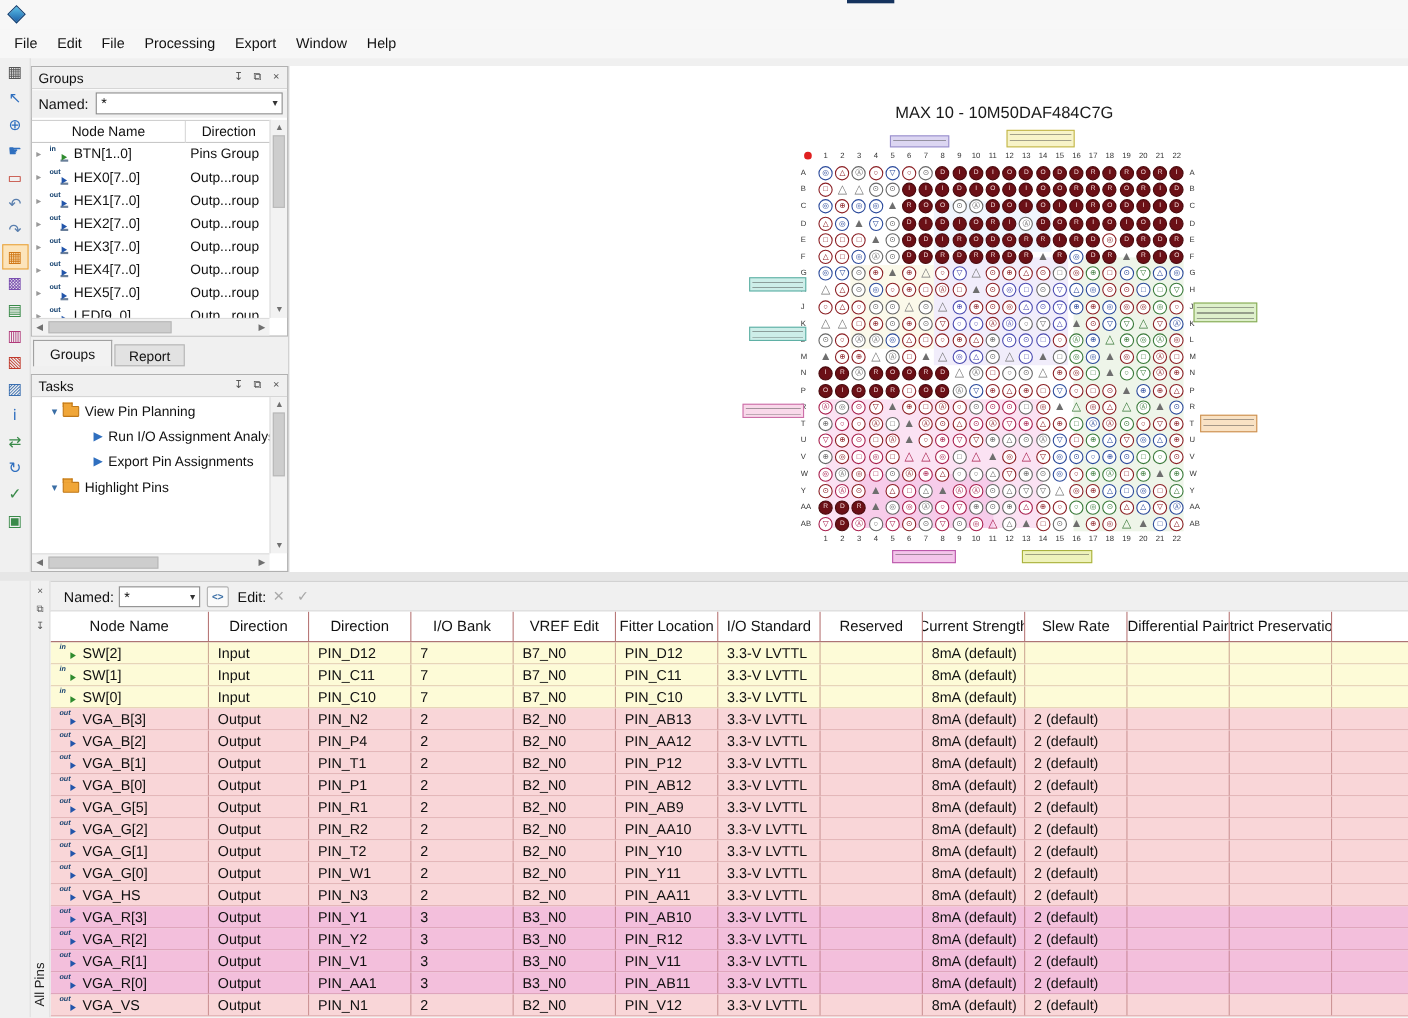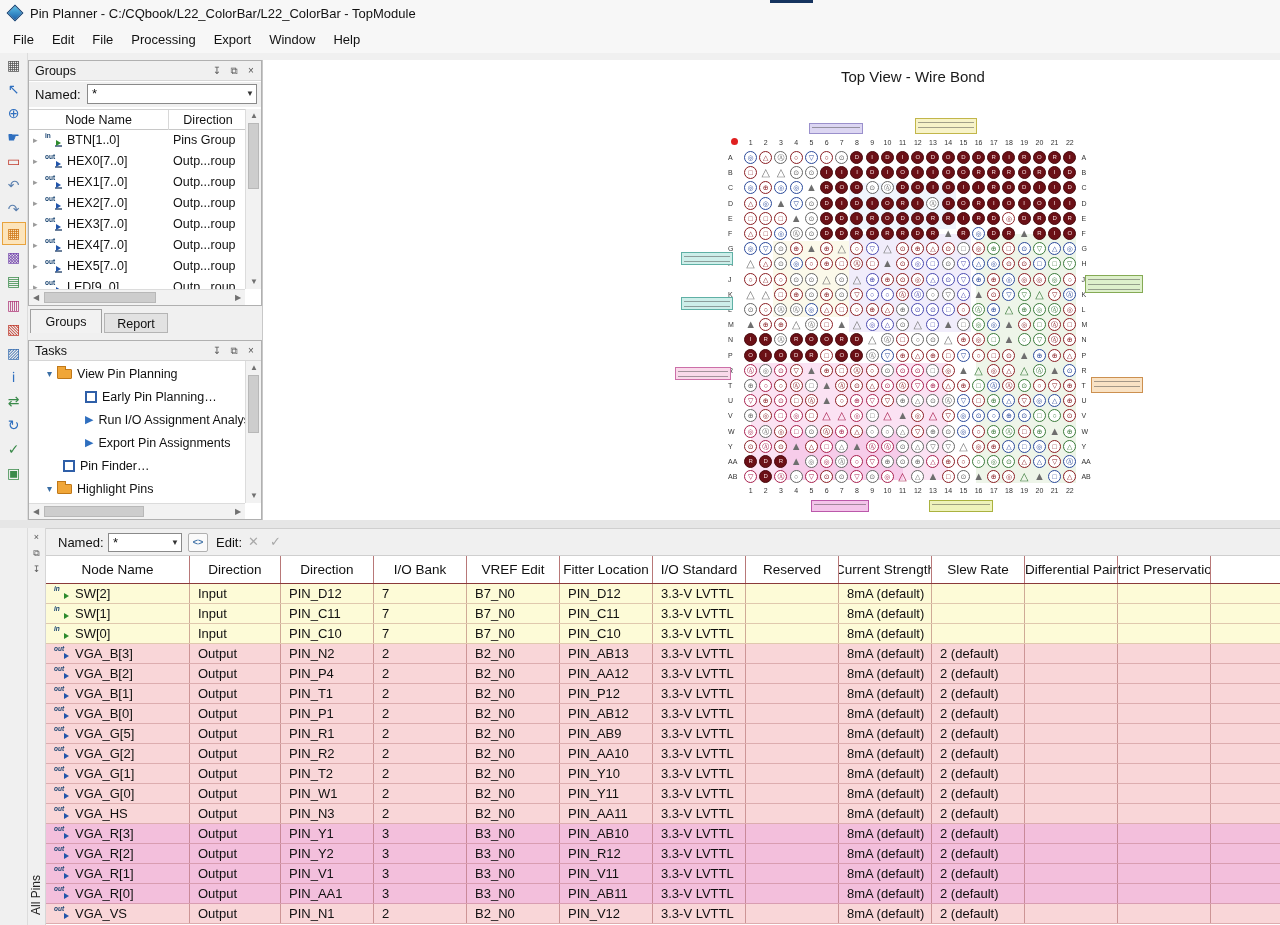--- a/index.html
+++ b/index.html
@@ -111,21 +111,20 @@
   .nico{position:relative;display:inline-block;width:16px;height:11px;margin-right:5px;vertical-align:-1px;}
   .nico .gl{position:absolute;top:-3px;left:0;font-size:6.5px;font-weight:bold;color:#14406e;line-height:7px;}
   .nico .ga{position:absolute;right:1px;bottom:0;width:0;height:0;border-top:3px solid transparent;border-bottom:3px solid transparent;border-left:5px solid #2e8b2e;}
   .nico.out .ga{border-left-color:#2255aa;}
 </style>
 </head>
 <body>
 
 <div id="titlebar">
   <span id="app-icon"></span>
-  <span id="win-title">Pin Planner - C:/CQbook/L22_ColorBar/L22_ColorBar - TopModule</span>
 </div>
 <div id="darkstrip"></div>
 <div id="menubar">
     <div class="menu-item">File</div>
     <div class="menu-item">Edit</div>
     <div class="menu-item">File</div>
     <div class="menu-item">Processing</div>
     <div class="menu-item">Export</div>
     <div class="menu-item">Window</div>
     <div class="menu-item">Help</div>
@@ -279,55 +278,47 @@
       <span class="pbtn">×</span>
     </span>
   </div>
   <div id="titems">
       <div class="titem" style="padding-left: 18px;">
         <span class="tchev">▾</span>
         <span class="fold"></span>
         <span>View Pin Planning</span>
       </div>
       <div class="titem" style="padding-left: 56px;">
-        <span class="tsk"></span>
-        <span>Early Pin Planning…</span>
-      </div>
-      <div class="titem" style="padding-left: 56px;">
         <span class="trun">▶</span>
         <span>Run I/O Assignment Analysis</span>
       </div>
       <div class="titem" style="padding-left: 56px;">
         <span class="trun">▶</span>
         <span>Export Pin Assignments</span>
-      </div>
-      <div class="titem" style="padding-left: 34px;">
-        <span class="tsk"></span>
-        <span>Pin Finder…</span>
       </div>
       <div class="titem" style="padding-left: 18px;">
         <span class="tchev">▾</span>
         <span class="fold"></span>
         <span>Highlight Pins</span>
       </div>
     </div>
   <div class="vscroll" style="top:20px;bottom:16px;">
     <span class="sarr" style="top:0;">▲</span>
     <div class="vthumb" style="top:14px;height:58px;"></div>
     <span class="sarr" style="bottom:0;">▼</span>
   </div>
   <div class="hscroll" style="right:16px;">
     <span class="harr" style="left:0;">◀</span>
     <div class="hthumb" style="left:15px;width:100px;"></div>
     <span class="harr" style="right:0;">▶</span>
   </div>
 </div>
 
 <div id="pkg-pane">
-  <div class="pkg-title" style="top:8px;">Top View - Wire Bond</div>
+  <div class="pkg-title" style="top:34px;">MAX 10 - 10M50DAF484C7G</div>
   <div id="pkg-labels-top"></div>
   <div id="pkg-labels-bottom"></div>
   <div id="pkg-labels-left"></div>
   <div id="pkg-labels-right"></div>
   <div id="pkg-grid">
     <div id="a1dot"></div>
   <div class="pregion" style="left: 7.6px; top: 212.8px; width: 197.6px; height: 117.04px; background: rgba(233, 108, 196, 0.2);"></div>
       <div class="pregion" style="left: 38px; top: 281.2px; width: 121.6px; height: 48.64px; background: rgba(233, 108, 196, 0.18);"></div>
       <div class="pregion" style="left: 106.4px; top: 83.6px; width: 121.6px; height: 98.8px; background: rgba(140, 110, 220, 0.12);"></div>
       <div class="pregion" style="left: 232.56px; top: 83.6px; width: 100.32px; height: 249.28px; background: rgba(150, 195, 120, 0.16);"></div>

